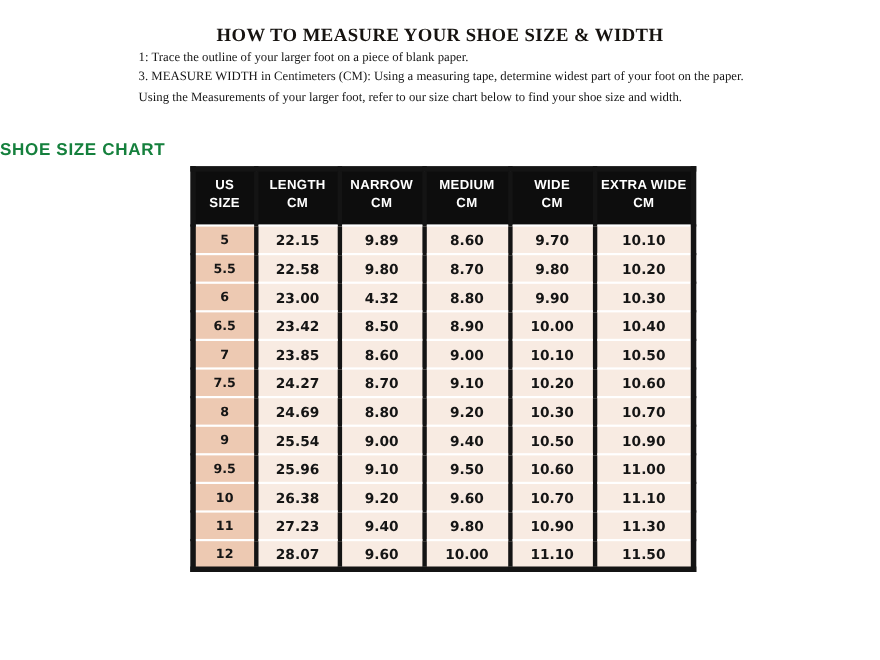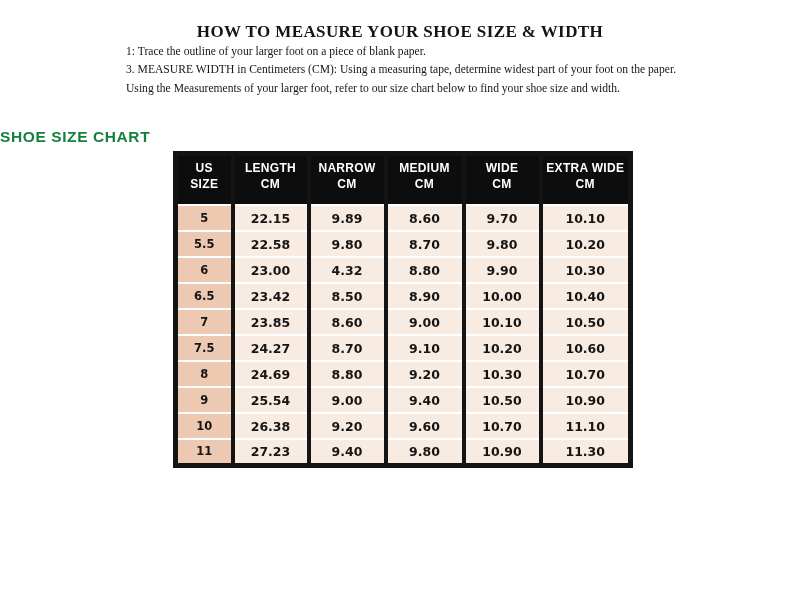--- a/index.html
+++ b/index.html
@@ -169,31 +169,47 @@
         </tr>
         <tr>
           <td class="size">9</td>
           <td>25.54</td>
           <td>9.00</td>
           <td>9.40</td>
           <td>10.50</td>
           <td>10.90</td>
         </tr>
         <tr>
+          <td class="size">9.5</td>
+          <td>25.96</td>
+          <td>9.10</td>
+          <td>9.50</td>
+          <td>10.60</td>
+          <td>11.00</td>
+        </tr>
+        <tr>
           <td class="size">10</td>
           <td>26.38</td>
           <td>9.20</td>
           <td>9.60</td>
           <td>10.70</td>
           <td>11.10</td>
         </tr>
         <tr>
           <td class="size">11</td>
           <td>27.23</td>
           <td>9.40</td>
           <td>9.80</td>
           <td>10.90</td>
           <td>11.30</td>
         </tr>
+        <tr>
+          <td class="size">12</td>
+          <td>28.07</td>
+          <td>9.60</td>
+          <td>10.00</td>
+          <td>11.10</td>
+          <td>11.50</td>
+        </tr>
       </tbody>
   </table>
 
 </div>
 
 </body></html>

